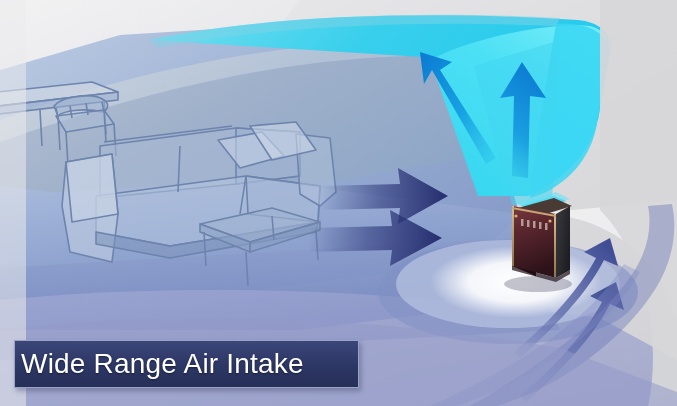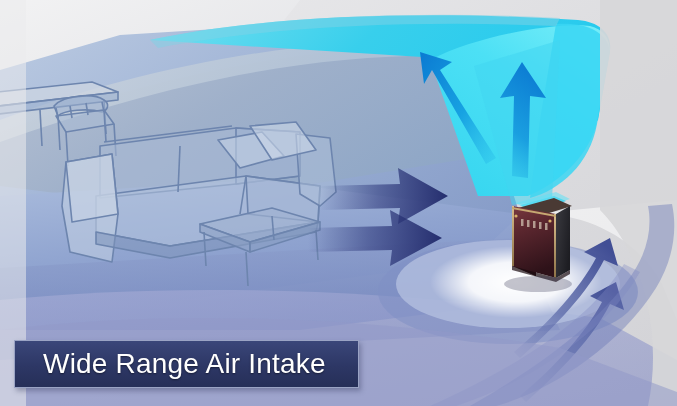--- a/index.html
+++ b/index.html
@@ -6,21 +6,21 @@
   #stage{
     position:relative;width:677px;height:406px;overflow:hidden;
     font-family:"Liberation Sans",sans-serif;
     background:#d7d7d9;
   }
   #stage svg{position:absolute;left:0;top:0;width:677px;height:406px;}
   
   #caption{
     position:absolute;left:14px;top:340px;width:345px;height:48px;
     display:flex;align-items:center;
-    box-sizing:border-box;padding-left:28px;
+    box-sizing:border-box;padding-left:6px;
     background:linear-gradient(180deg,#3a4679 0%,#2d3765 55%,#262f58 100%);
     border:1px solid #9aa3c4;
     box-shadow:2px 3px 5px rgba(40,45,80,.35);
   }
   #caption-text{
     color:#ffffff;font-size:28px;letter-spacing:.2px;line-height:1;
     text-shadow:0 1px 2px rgba(0,0,0,.45);
     white-space:nowrap;
   }
 </style>

